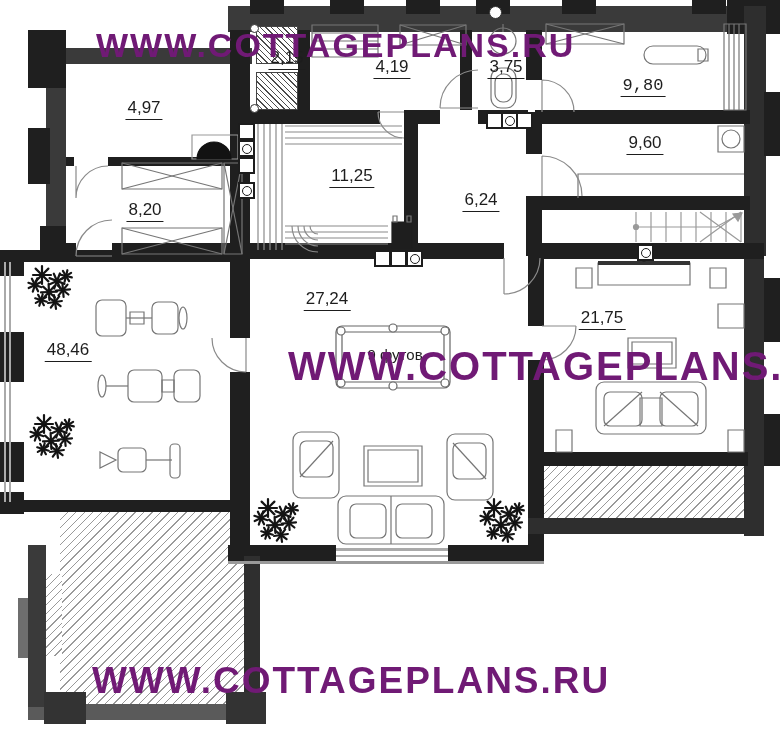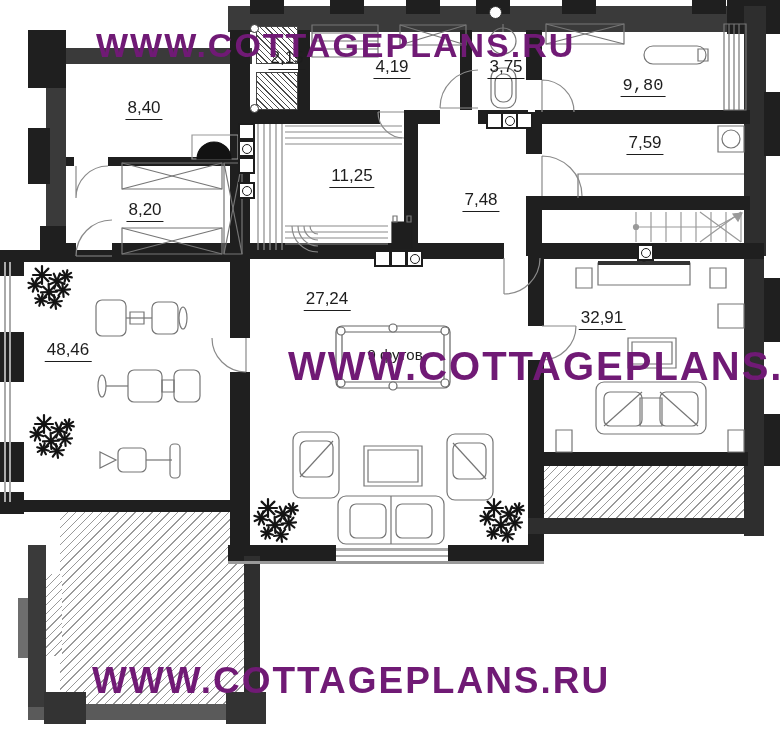--- a/index.html
+++ b/index.html
@@ -576,27 +576,27 @@
         <line x1="518" y1="509" x2="523.8" y2="510.4"></line>
         <line x1="518" y1="509" x2="521.1" y2="514.1"></line>
         <line x1="518" y1="509" x2="516.6" y2="514.8"></line>
       </g>
   </svg>
 
   <div class="lbl" style="left:287px;top:48px;">2,15</div>
   <div class="lbl" style="left:392px;top:57px;">4,19</div>
   <div class="lbl" style="left:506px;top:57px;">3,75</div>
   <div class="lbl" style="left:643px;top:76px;font-family:Liberation Mono, monospace;">9,80</div>
-  <div class="lbl" style="left:144px;top:98px;">8,40</div>
-  <div class="lbl" style="left:645px;top:133px;">7,59</div>
+  <div class="lbl" style="left:144px;top:98px;">4,97</div>
+  <div class="lbl" style="left:645px;top:133px;">9,60</div>
   <div class="lbl" style="left:352px;top:166px;">11,25</div>
-  <div class="lbl" style="left:481px;top:190px;">7,48</div>
+  <div class="lbl" style="left:481px;top:190px;">6,24</div>
   <div class="lbl" style="left:145px;top:200px;">8,20</div>
   <div class="lbl" style="left:327px;top:289px;">27,24</div>
   <div class="lbl" style="left:68px;top:340px;">48,46</div>
-  <div class="lbl" style="left:602px;top:308px;">32,91</div>
+  <div class="lbl" style="left:602px;top:308px;">21,75</div>
   <div class="lbl small" style="left:395px;top:346px;">9 футов</div>
 
   <div class="wm" style="left:96px;top:26px;font-size:34px;">WWW.COTTAGEPLANS.RU</div>
   <div class="wm" style="left:288px;top:344px;font-size:40px;">WWW.COTTAGEPLANS.RU</div>
   <div class="wm" style="left:92px;top:660px;font-size:37px;">WWW.COTTAGEPLANS.RU</div>
 
 </div>
 
 </body></html>

